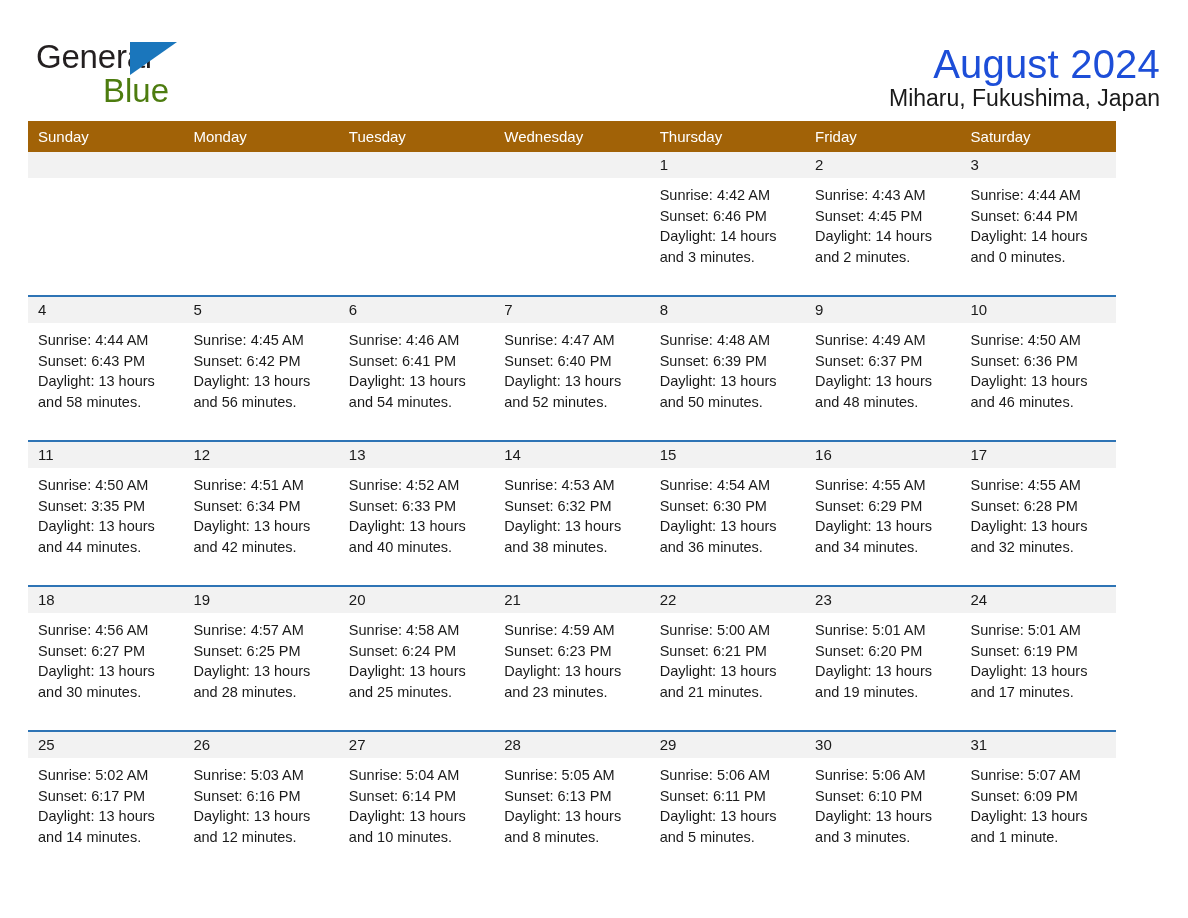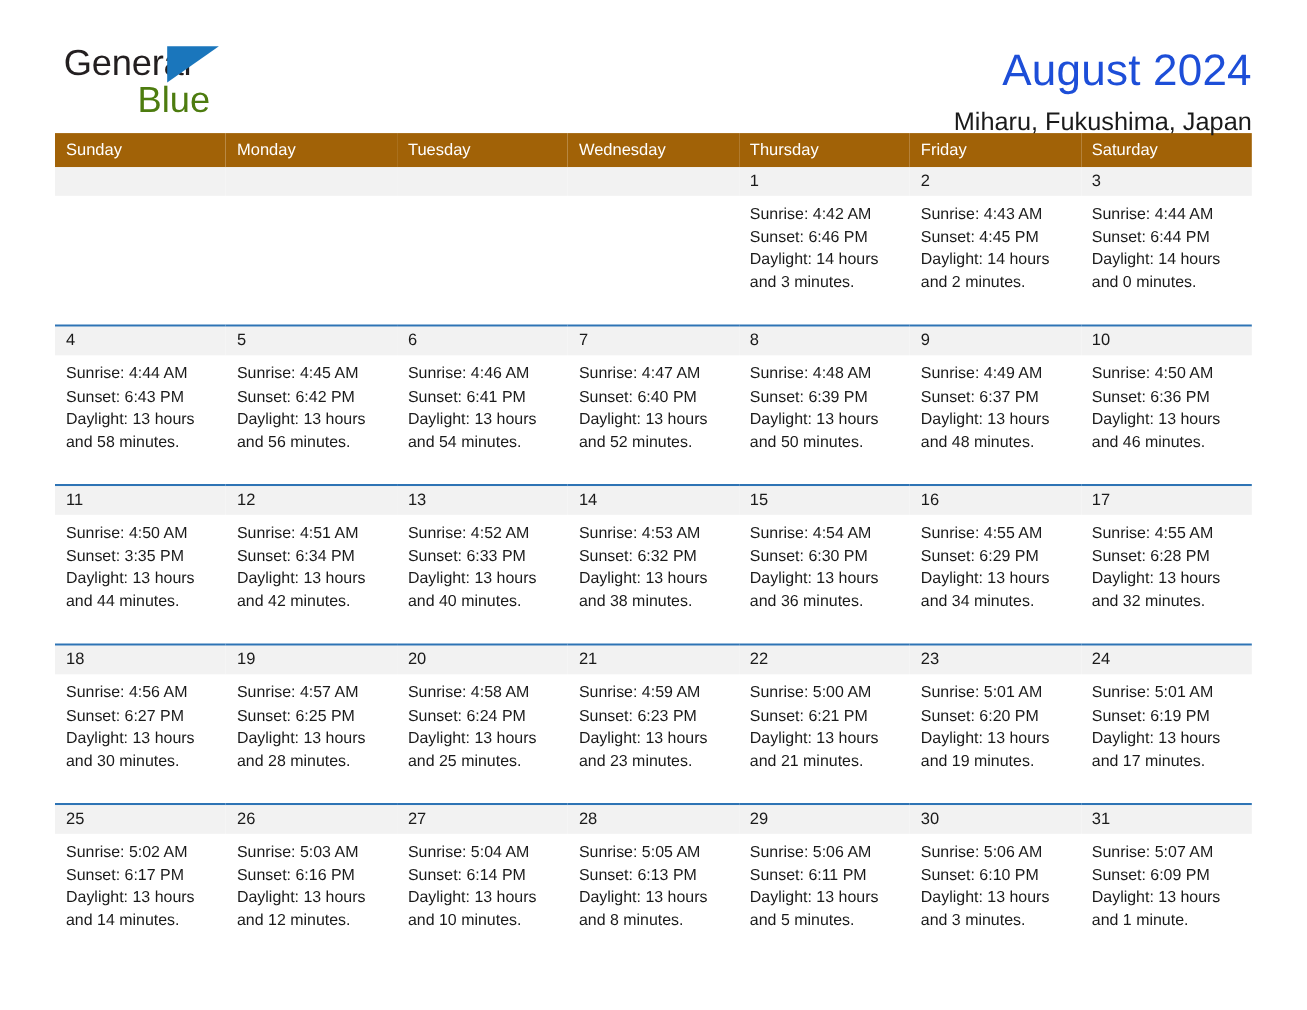--- a/index.html
+++ b/index.html
@@ -10,21 +10,21 @@
     height: 918px;
     background: #ffffff;
     font-family: "Liberation Sans", sans-serif;
     color: #1a1a1a;
     overflow: hidden;
   }
 
   .page {
     width: 1188px;
     height: 644px;
-    padding: 0 50px;
+    padding: 0 28px;
     position: relative;
   }
 
   
   .top-bar {
     height: 118px;
     display: flex;
     align-items: flex-start;
     justify-content: space-between;
     padding-top: 40px;
@@ -68,21 +68,21 @@
     font-size: 40px;
     font-weight: normal;
     color: #1d4ed8;
     line-height: 1.1;
     letter-spacing: 0.2px;
   }
   .cal-subtitle {
     font-size: 23px;
     font-weight: normal;
     color: #1a1a1a;
-    margin-top: 12px;
+    margin-top: 0;
     line-height: 1.1;
   }
 
   
   .calendar {
     width: 1088px;
     border-collapse: collapse;
     table-layout: fixed;
     margin-top: 3px;
   }

